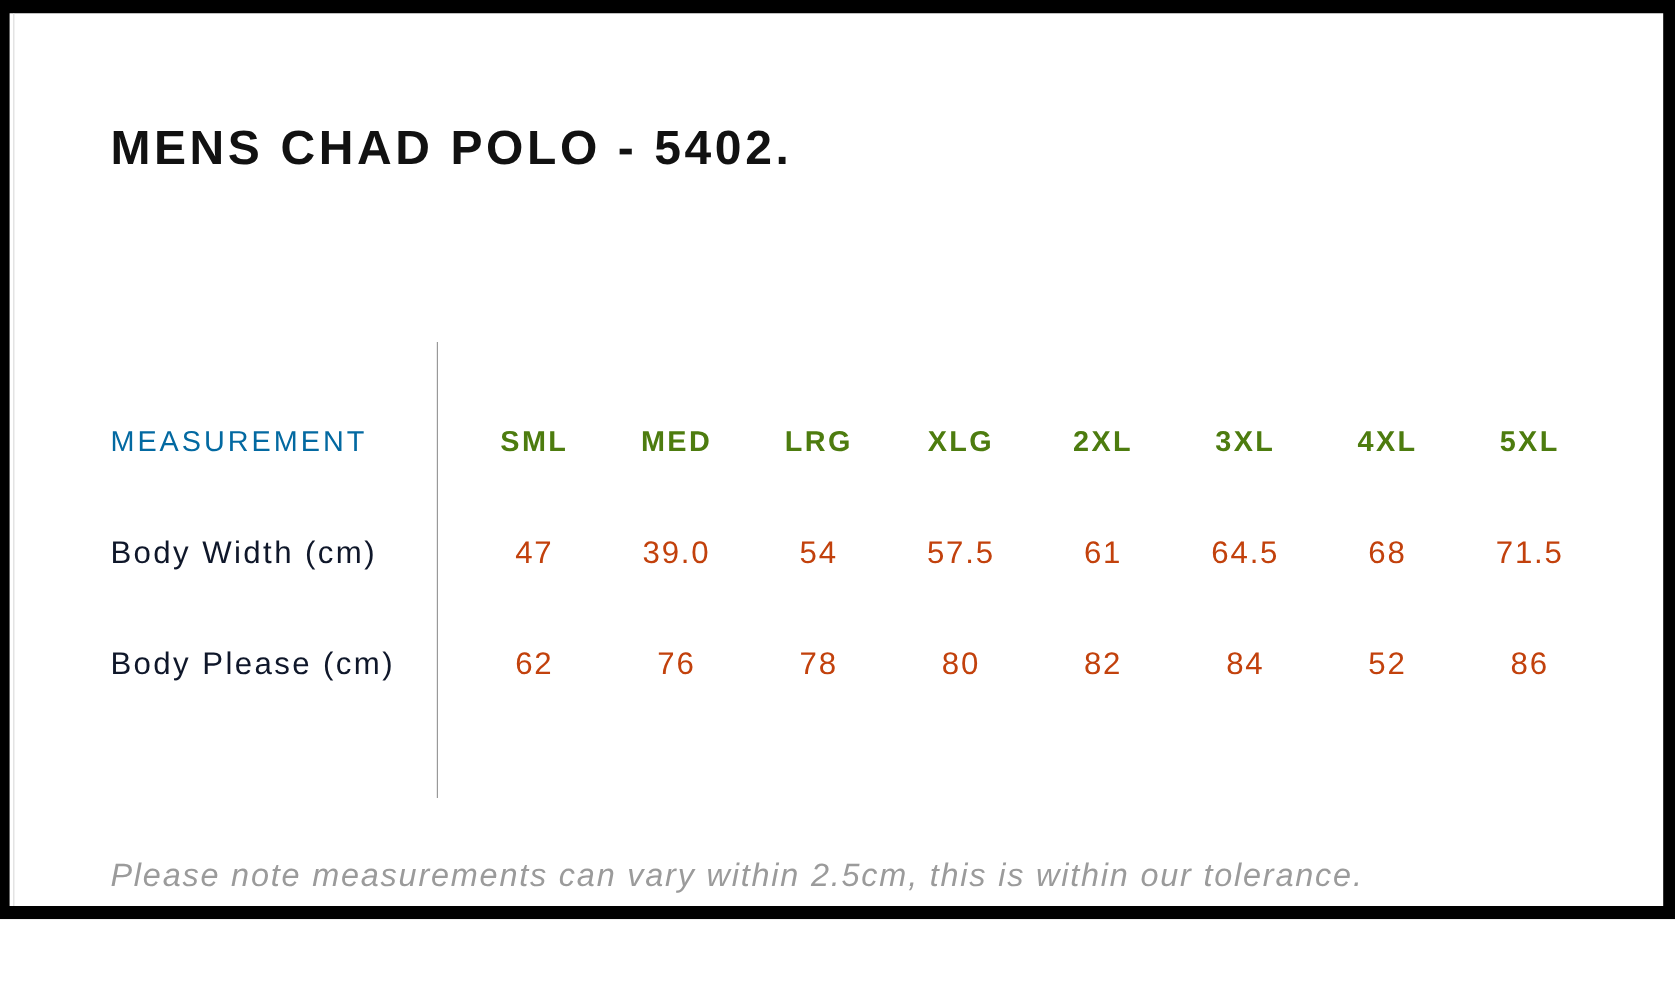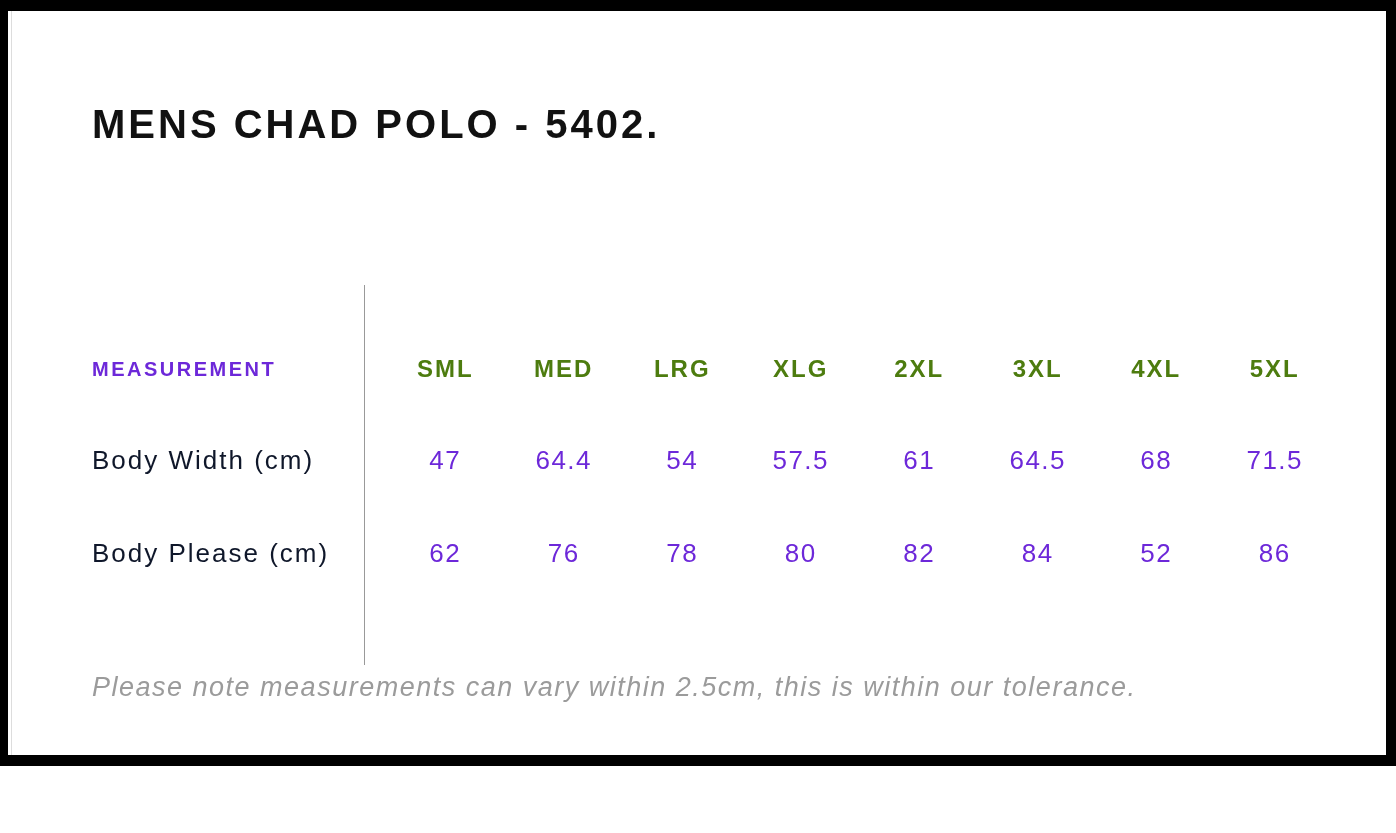--- a/index.html
+++ b/index.html
@@ -60,47 +60,47 @@
   .trow.length-row  { top: 522px; }
   .cell {
     text-align: center;
     white-space: nowrap;
     line-height: 1;
   }
   .label-cell {
     text-align: left;
   }
   .header-label {
-    font-size: 20px;
-    font-weight: 700;
+    font-size: 24px;
+    font-weight: 400;
     letter-spacing: 2.5px;
-    color: #6d28d9;
+    color: #0369a1;
   }
   .size-header {
     font-size: 24px;
     font-weight: 700;
     letter-spacing: 2px;
     color: #4d7c0f;
   }
   .row-label {
     font-size: 26px;
     font-weight: 400;
     letter-spacing: 2px;
     color: #0f172a;
   }
   .value {
     font-size: 26px;
     font-weight: 400;
     letter-spacing: 1.5px;
-    color: #6d28d9;
+    color: #c2410c;
   }
   .note {
     position: absolute;
     left: 84px;
-    top: 661px;
+    top: 703px;
     margin: 0;
     font-size: 27px;
     font-style: italic;
     letter-spacing: 1.5px;
     color: #9b9b9b;
     white-space: nowrap;
   }
 </style>
 </head>
 <body>
@@ -120,21 +120,21 @@
     <div class="cell size-header">XLG</div>
     <div class="cell size-header">2XL</div>
     <div class="cell size-header">3XL</div>
     <div class="cell size-header">4XL</div>
     <div class="cell size-header">5XL</div>
   </div>
 
   <div class="trow width-row">
     <div class="cell label-cell row-label">Body Width (cm)</div>
     <div class="cell value">47</div>
-    <div class="cell value">64.4</div>
+    <div class="cell value">39.0</div>
     <div class="cell value">54</div>
     <div class="cell value">57.5</div>
     <div class="cell value">61</div>
     <div class="cell value">64.5</div>
     <div class="cell value">68</div>
     <div class="cell value">71.5</div>
   </div>
 
   <div class="trow length-row">
     <div class="cell label-cell row-label">Body Please (cm)</div>

